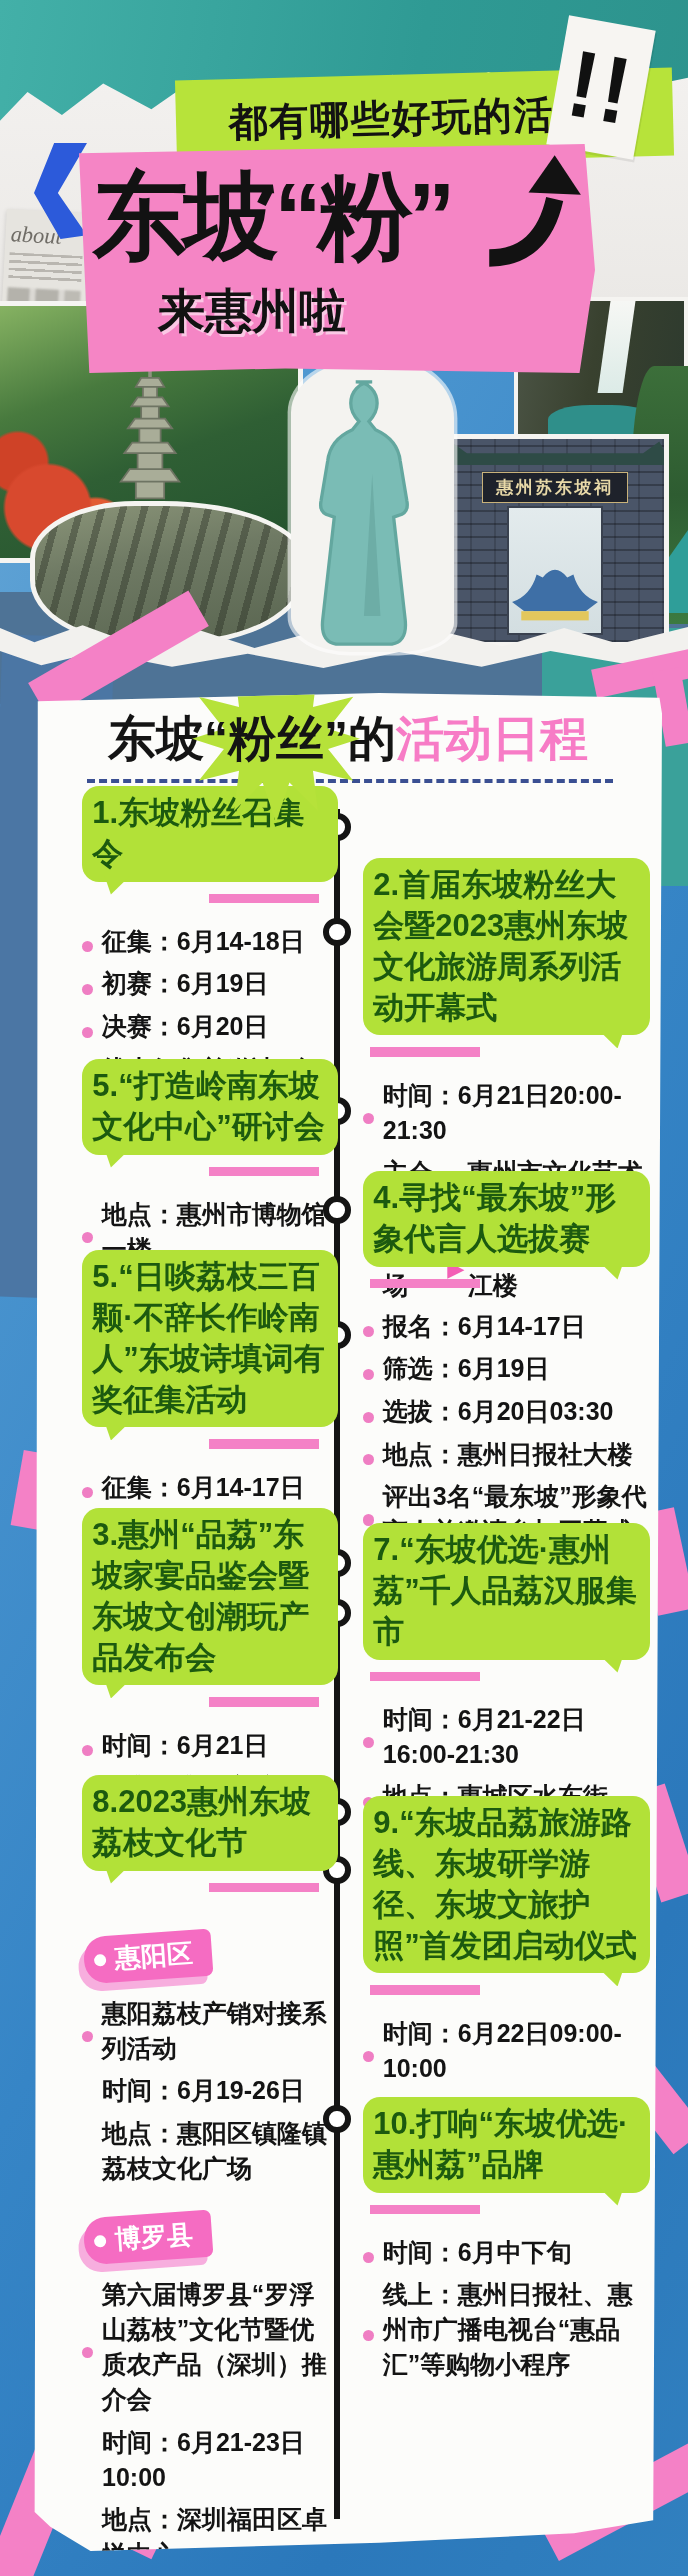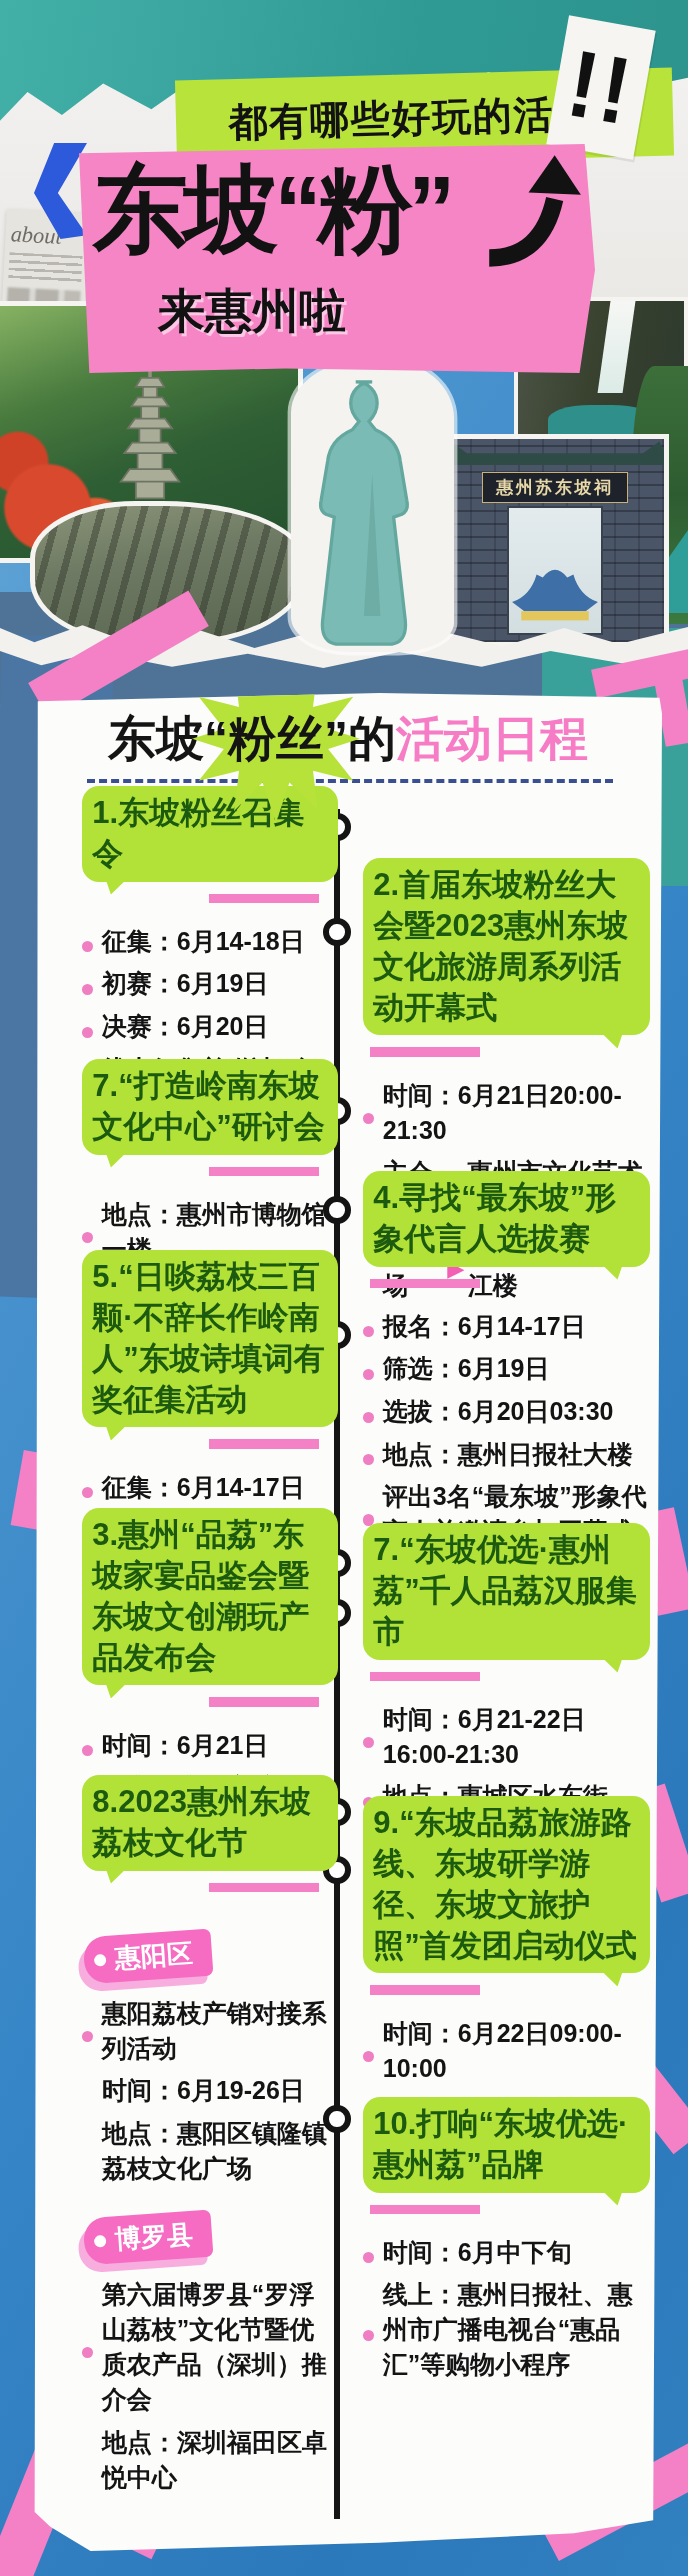--- a/index.html
+++ b/index.html
@@ -28,21 +28,21 @@
   .banner{position:absolute;left:176px;top:74px;width:497px;height:88px;background:#b7e33a;transform:rotate(-1.5deg);
     display:flex;align-items:center;justify-content:center;z-index:3;}
   .banner span{font-size:39px;font-weight:900;color:#121212;letter-spacing:1.7px;}
   .bang{position:absolute;left:557px;top:22.4px;width:88px;height:131px;background:#f7f5f2;transform:rotate(10deg);
     display:flex;align-items:center;justify-content:center;z-index:4;box-shadow:1.7px 2.6px 0 rgba(0,0,0,.08);}
   .bang span{font-size:86px;font-weight:900;color:#111;letter-spacing:3.4px;transform:scaleY(1.1);}
   .blue-bracket{position:absolute;left:34px;top:143px;width:53px;height:96px;background:#2c5ada;z-index:2;
     clip-path:polygon(100% 0%,38% 0%,0% 52%,50% 100%,100% 96%,45% 52%);}
   .pink-title{position:absolute;left:79px;top:144px;width:516px;height:229px;background:#f585c5;border-radius:8.6px;z-index:5;
     clip-path:polygon(0 4%,98% 0,100% 55%,97% 100%,40% 98%,2% 100%);}
-  .pt-line1{position:absolute;left:13.8px;top:3px;font-size:95px;font-weight:900;color:#121212;letter-spacing:-4.3px;white-space:nowrap;}
+  .pt-line1{position:absolute;left:13.8px;top:10px;font-size:95px;font-weight:900;color:#121212;letter-spacing:-4.3px;white-space:nowrap;}
   .pt-arrow{position:absolute;right:6.9px;top:6.9px;width:119px;height:120px;}
   .pt-line2{position:absolute;left:79px;top:136px;font-size:47px;font-weight:900;color:#121212;letter-spacing:0;
     text-shadow:2.6px 2.6px 0 rgba(255,255,255,.55);white-space:nowrap;}
   
   .ph{position:absolute;border:5.2px solid #f5f4f1;}
   .ph-fall{left:514px;top:297px;width:174px;height:148px;z-index:1;border-width:4.3px;
     background:linear-gradient(100deg,#4c5546 0%,#39412f 45%,#2d3a2e 100%);}
   .ph-fall .streak{position:absolute;left:52%;top:0;width:15%;height:66%;transform:skewX(-8deg);
     background:linear-gradient(180deg,#f6f7f4,#dcebe7);}
   .ph-fall .pool{position:absolute;left:18%;bottom:0;width:64%;height:26%;background:#2f8f8a;border-radius:40% 40% 0 0;}
@@ -233,21 +233,21 @@
           <span class="b-dot"></span>
           <span>决赛：6月20日</span>
         </div>
       <div class="row">
           <span class="b-dot"></span>
           <span>线上征集并邀请7名东坡“粉丝”代表参加开幕式</span>
         </div>
     </div>
 
     <div class="item col-l" style="top:366px;">
-      <div class="block">7.“打造岭南东坡文化中心”研讨会</div>
+      <div class="block">5.“打造岭南东坡文化中心”研讨会</div>
       <div class="underline"></div>
       <div class="row">
           <span class="b-dot"></span>
           <span>地点：惠州市博物馆一楼</span>
         </div>
     </div>
 
     <div class="item col-l" style="top:557px;">
       <div class="block">5.“日啖荔枝三百颗·不辞长作岭南人”东坡诗填词有奖征集活动</div>
       <div class="underline"></div>
@@ -293,20 +293,23 @@
           <span>地点：惠阳区镇隆镇荔枝文化广场</span>
         </div>
 
       <div class="tag">
           <span class="tag-dot"></span>
           <span>博罗县</span>
         </div>
       <div class="row">
           <span class="b-dot"></span>
           <span>第六届博罗县“罗浮山荔枝”文化节暨优质农产品（深圳）推介会</span>
+        </div>
+      <div class="row nodot">
+          <span>时间：6月21-23日10:00</span>
         </div>
       <div class="row nodot">
           <span>地点：深圳福田区卓悦中心</span>
         </div>
 
       
       
       
       
     </div>

